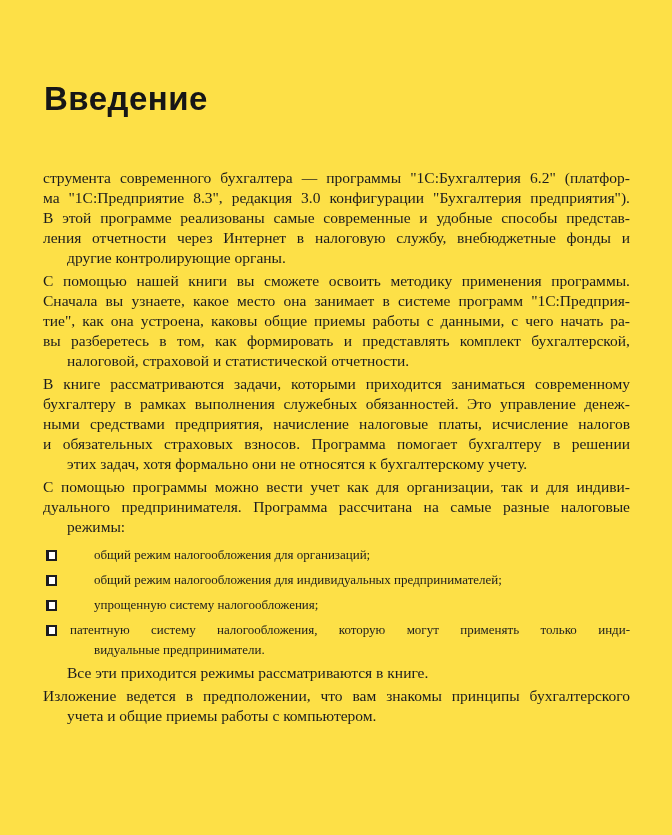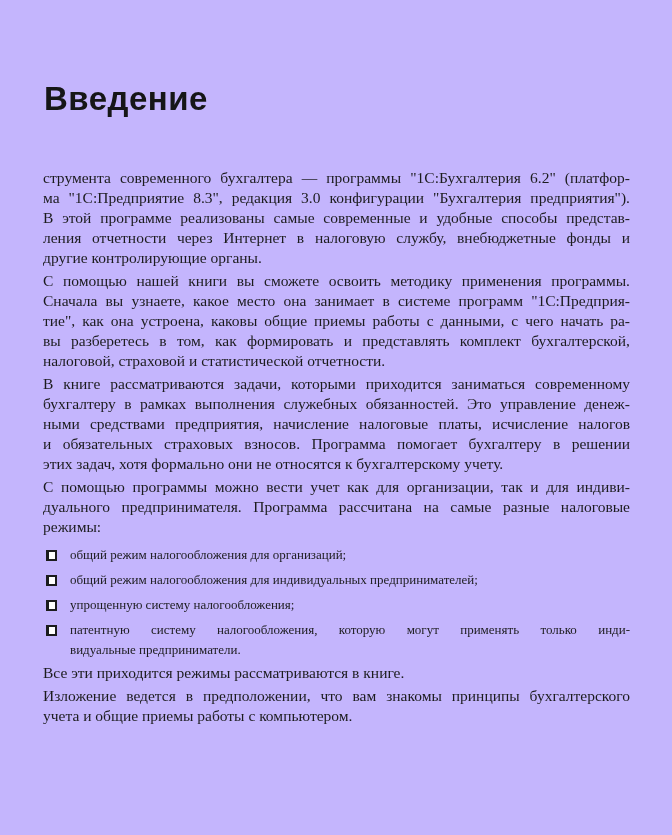--- a/index.html
+++ b/index.html
@@ -1,20 +1,20 @@
 <!DOCTYPE html>
 <html><head>
 <meta charset="utf-8">
 <style>
   html, body { margin: 0; padding: 0; background: #ffffff; }
   .page {
     position: relative;
     width: 672px;
     height: 835px;
-    background: #c4b5fd;
+    background: #fde047;
     overflow: hidden;
     font-family: "Liberation Serif", serif;
     color: #1c1c1e;
   }
   .content {
     position: absolute;
     left: 43px;
     top: 0;
     width: 587px;
   }
@@ -31,21 +31,21 @@
     margin: 3px 0 0 0;
     font-size: 15.5px;
     line-height: 20px;
   }
   .para.first { margin-top: 50px; }
   .line {
     text-align: justify;
     text-align-last: justify;
     white-space: nowrap;
   }
-  .line.last { text-align-last: left; }
+  .line.last { text-align-last: left; margin-left: 24px; }
   .list { margin-top: 8px; }
   .list-item {
     position: relative;
     padding-left: 27px;
     font-size: 13px;
     line-height: 20px;
   }
   .list-item + .list-item { margin-top: 5px; }
   .bullet-square {
     position: absolute;

